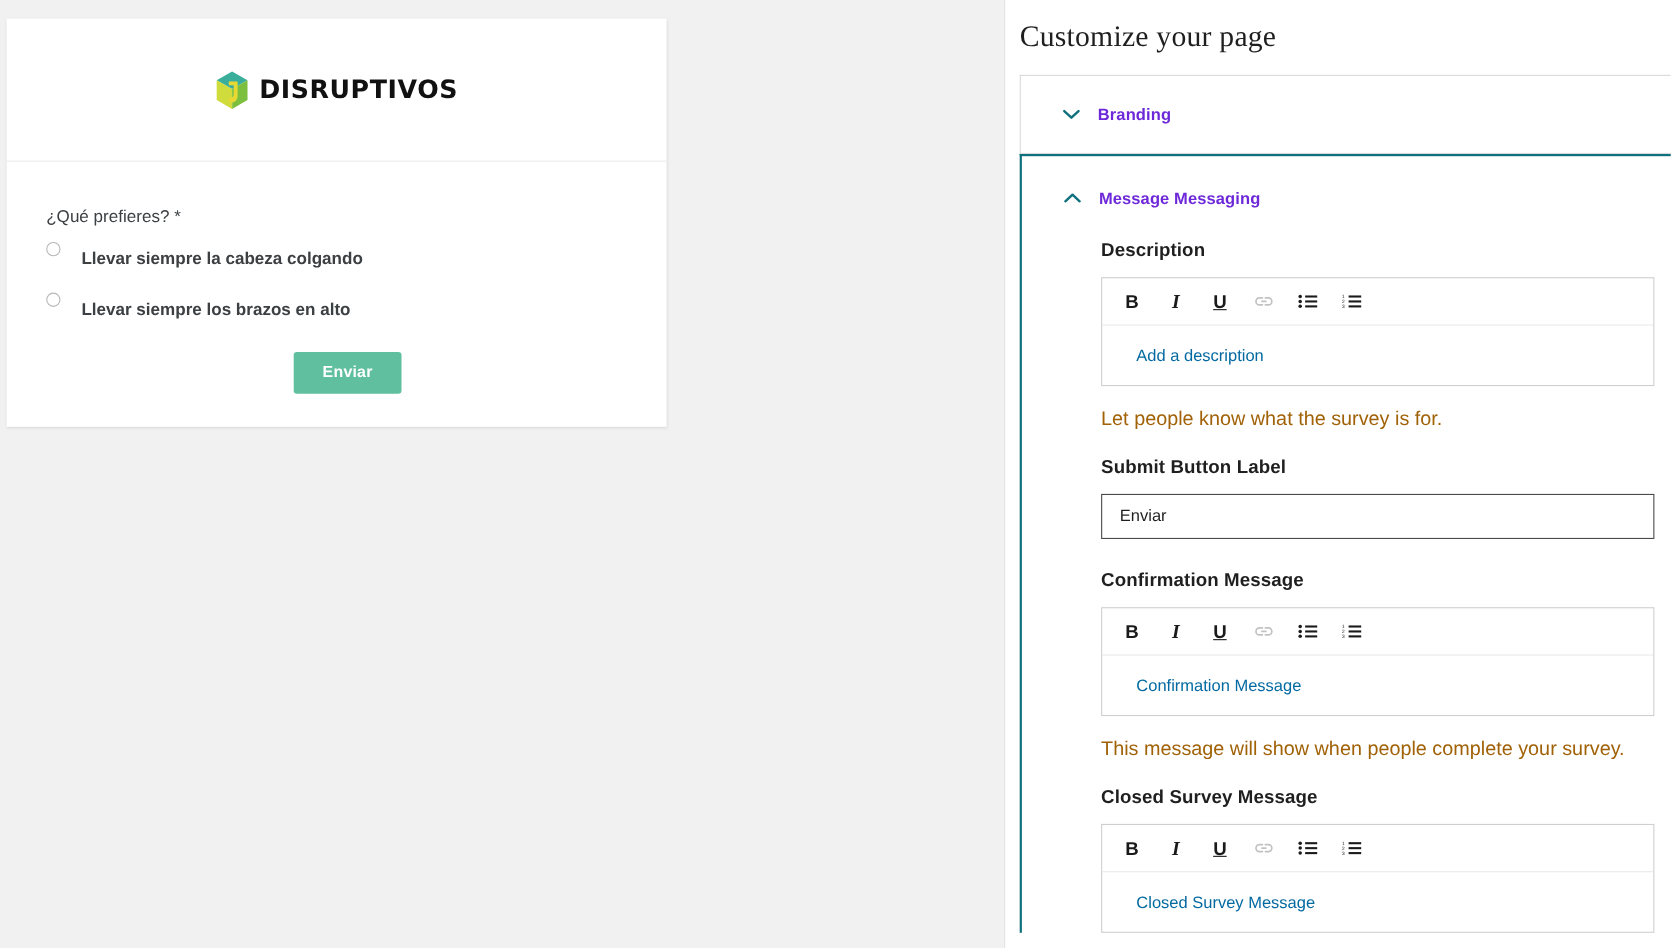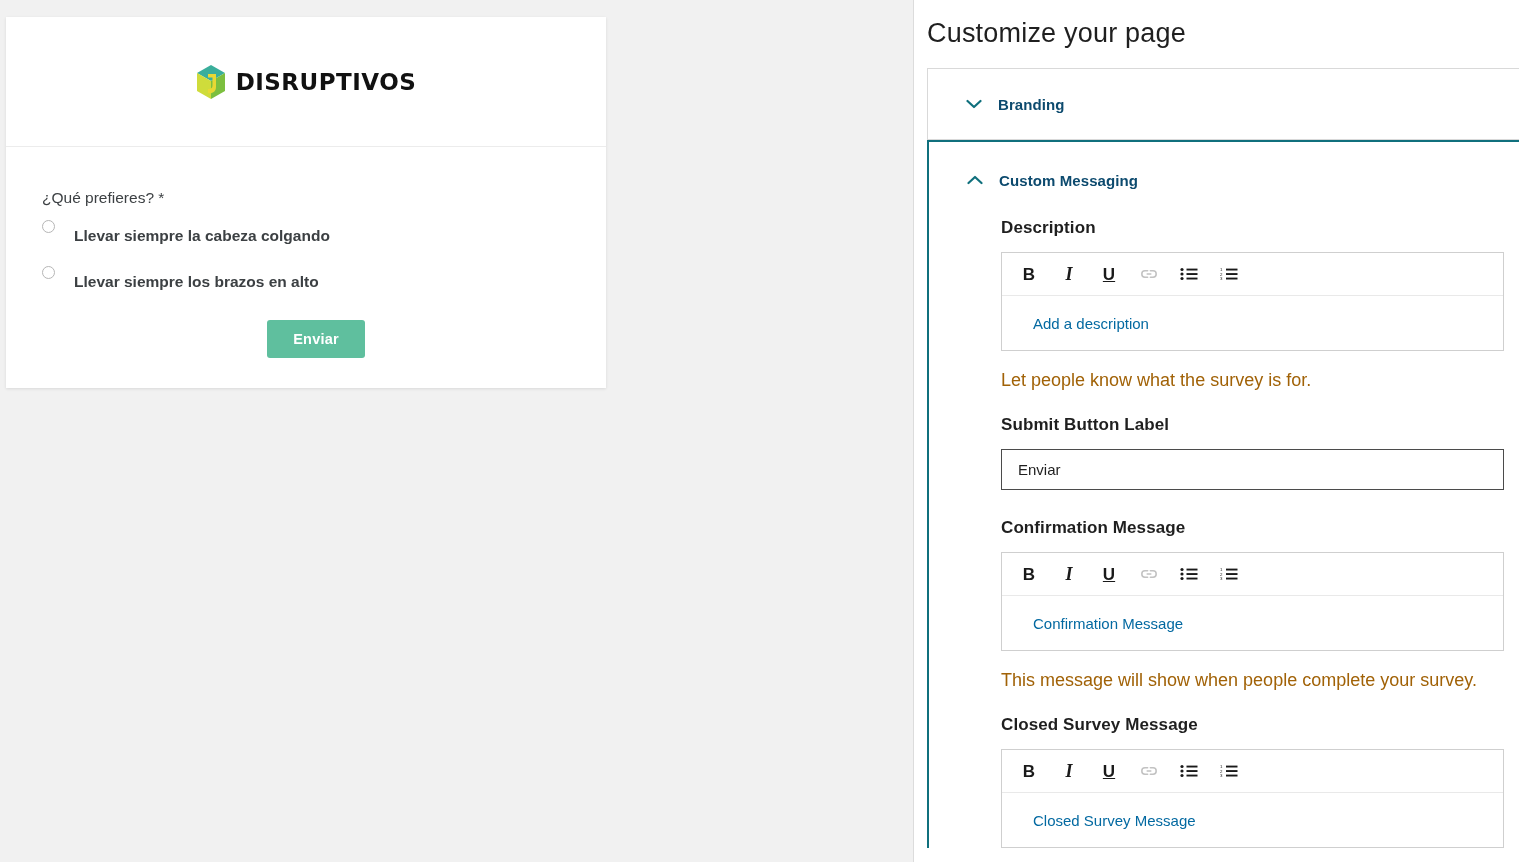--- a/index.html
+++ b/index.html
@@ -91,21 +91,21 @@
     position: absolute; left: 913px; top: 0;
     width: 1px; height: 862px; background: #dcdcdc;
   }
   .customize-pane {
     position: absolute; left: 914px; top: 0;
     width: 605px; height: 862px;
     background: #ffffff;
     overflow: hidden;
   }
   .panel-title {
-    font-family: Liberation Sans, sans-serif;
+    font-family: Liberation Serif, serif;
     font-size: 27px;
     color: #1f1f1f;
     margin: 18px 0 0 13px;
     font-weight: 400;
     letter-spacing: 0.2px;
   }
 
   .accordion { margin-top: 19px; }
 
   .acc-collapsed {
@@ -129,21 +129,21 @@
   }
   .acc-chevron {
     width: 48px;
     display: flex; align-items: center; justify-content: center;
     margin-left: 22px;
   }
   .acc-chevron svg { display: block; }
   .acc-label {
     font-size: 15px;
     font-weight: 700;
-    color: #0c4a6e;
+    color: #6d28d9;
     letter-spacing: 0.1px;
   }
 
   .acc-content { padding: 0 15px 0 72px; }
 
   .field-label {
     font-size: 17px;
     font-weight: 700;
     color: #1f1f1f;
     margin: 0 0 14px 0;
@@ -269,21 +269,21 @@
       </div>
 
       <div class="acc-expanded">
 
         <div class="acc-header">
           <span class="acc-chevron">
             <svg width="16" height="10" viewBox="0 0 16 10">
               <path d="M1.5 8 L8 2 L14.5 8" fill="none" stroke="#10707d" stroke-width="2.2" stroke-linecap="round" stroke-linejoin="round"></path>
             </svg>
           </span>
-          <span class="acc-label">Custom Messaging</span>
+          <span class="acc-label">Message Messaging</span>
         </div>
 
         <div class="acc-content">
 
           
           <div class="field-label">Description</div>
 
           <div class="rte">
             <div class="rte-toolbar">
               <span class="rte-btn">

